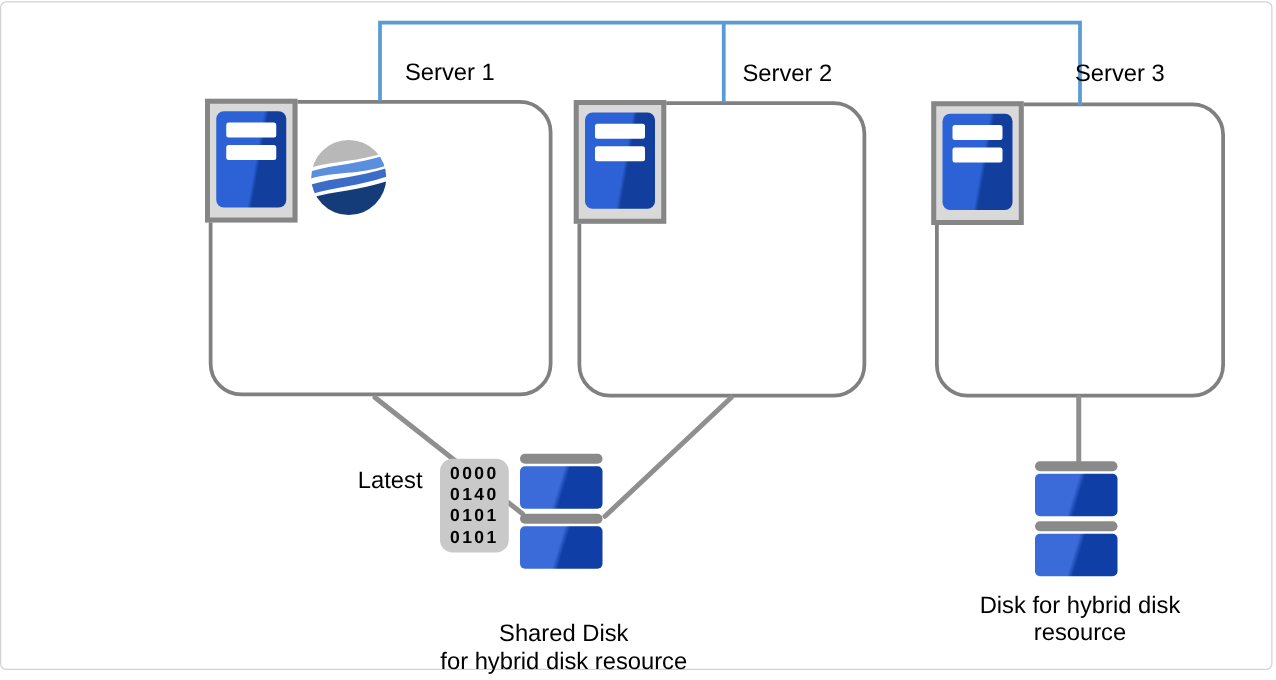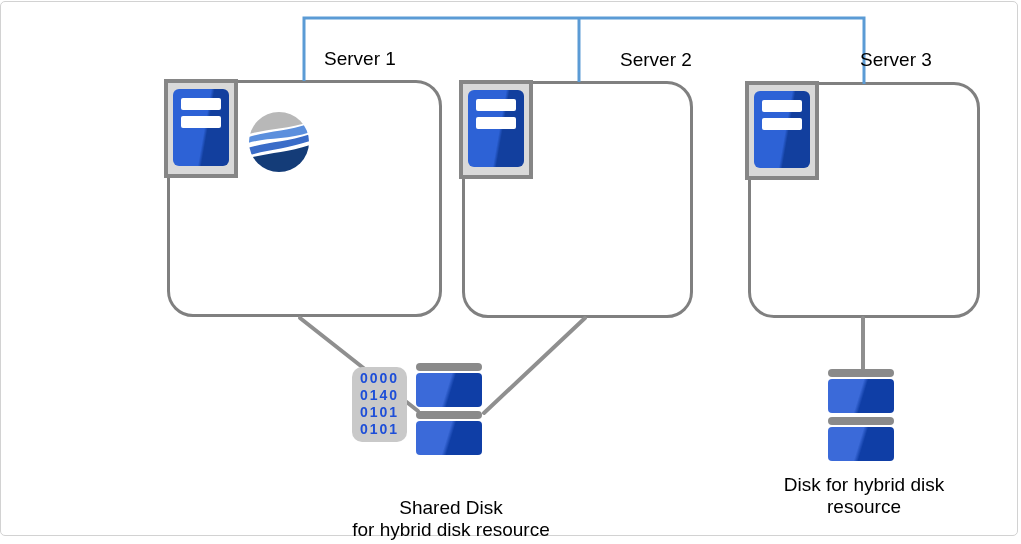--- a/index.html
+++ b/index.html
@@ -28,21 +28,21 @@
   .server-bar{position:absolute;left:8px;width:40px;height:12px;background:#fff;border-radius:2px;}
   .bar-a{top:9px;} .bar-b{top:27px;}
   .hybrid-text{position:absolute;left:320px;top:99px;font-size:19px;line-height:26px;}
   .latest-data{position:absolute;left:238px;top:372px;width:100px;text-align:right;font-size:19px;line-height:25px;}
   .binary-box{
     position:absolute;left:352px;top:367px;width:55px;height:75px;background:#c9c9c9;
     border-radius:10px;text-align:center;box-sizing:border-box;padding-top:3px;
   }
   .binary-row{
     font-size:14px;font-weight:bold;letter-spacing:2px;line-height:17px;
-    color:#1d4ed8;font-family:"Liberation Sans",sans-serif;
+    color:#000000;font-family:"Liberation Sans",sans-serif;
   }
   .disk{position:absolute;width:66px;height:92px;}
   .disk-bar{position:absolute;left:0;width:66px;height:8px;background:#8a8a8a;border-radius:4px;}
   .disk-platter{
     position:absolute;left:0;width:66px;height:34px;border-radius:4px;
     background:linear-gradient(107deg,#3b6ad9 0%,#3b6ad9 47%,#0f3ea6 53%,#0f3ea6 100%);
   }
   .disk-caption{position:absolute;width:320px;text-align:center;font-size:19px;line-height:22px;}
   .swirl{position:absolute;left:248px;top:111px;width:62px;height:62px;}
 </style>
@@ -58,21 +58,21 @@
 
   <svg class="lines" viewBox="0 0 1021 544">
     <path d="M304 81 L304 18 L864 18 L864 84" fill="none" stroke="#5B9BD5" stroke-width="3"></path>
     <path d="M579 18 L579 82" fill="none" stroke="#5B9BD5" stroke-width="3"></path>
     <path d="M300 318 L418 411" fill="none" stroke="#8f8f8f" stroke-width="4" stroke-linecap="round"></path>
     <path d="M585 318 L484 413" fill="none" stroke="#8f8f8f" stroke-width="4" stroke-linecap="round"></path>
     <path d="M863 318 L863 371" fill="none" stroke="#8f8f8f" stroke-width="4" stroke-linecap="round"></path>
   </svg>
 
   <div class="server-label" style="left:324px;top:49px;">Server 1</div>
-  <div class="server-label" style="left:594px;top:50px;margin-left:26px;">Server 2</div>
+  <div class="server-label" style="left:594px;top:50px;">Server 2</div>
   <div class="server-label" style="left:860px;top:50px;">Server 3</div>
 
   <div class="server-icon" style="left:164px;top:79px;">
     <div class="server-panel">
       <div class="server-bar bar-a"></div>
       <div class="server-bar bar-b"></div>
     </div>
   </div>
   <div class="server-icon" style="left:459px;top:80px;">
     <div class="server-panel">
@@ -97,20 +97,21 @@
       <rect x="0" y="0" width="64" height="64" fill="#ffffff"></rect>
       <path d="M0 0 H64 V11 C40 19 20 18 0 24 Z" fill="#b8b8b8"></path>
       <path d="M0 27 C20 21 40 21 64 13 L64 22 C40 30 20 27 0 33 Z" fill="#5b8fdd"></path>
       <path d="M0 38 C20 32 40 32 64 24 L64 31 C40 39 20 40 0 46 Z" fill="#3a6cc8"></path>
       <path d="M0 49 C20 43 40 43 64 35 L64 64 L0 64 Z" fill="#143c78"></path>
     </g>
   </svg>
 
 
   <div class="latest-data">
+    <div>Latest</div>
   </div>
 
   <div class="binary-box">
     <div class="binary-row">0000</div>
     <div class="binary-row">0140</div>
     <div class="binary-row">0101</div>
     <div class="binary-row">0101</div>
   </div>
 
   <div class="disk" style="left:416px;top:363px;">

